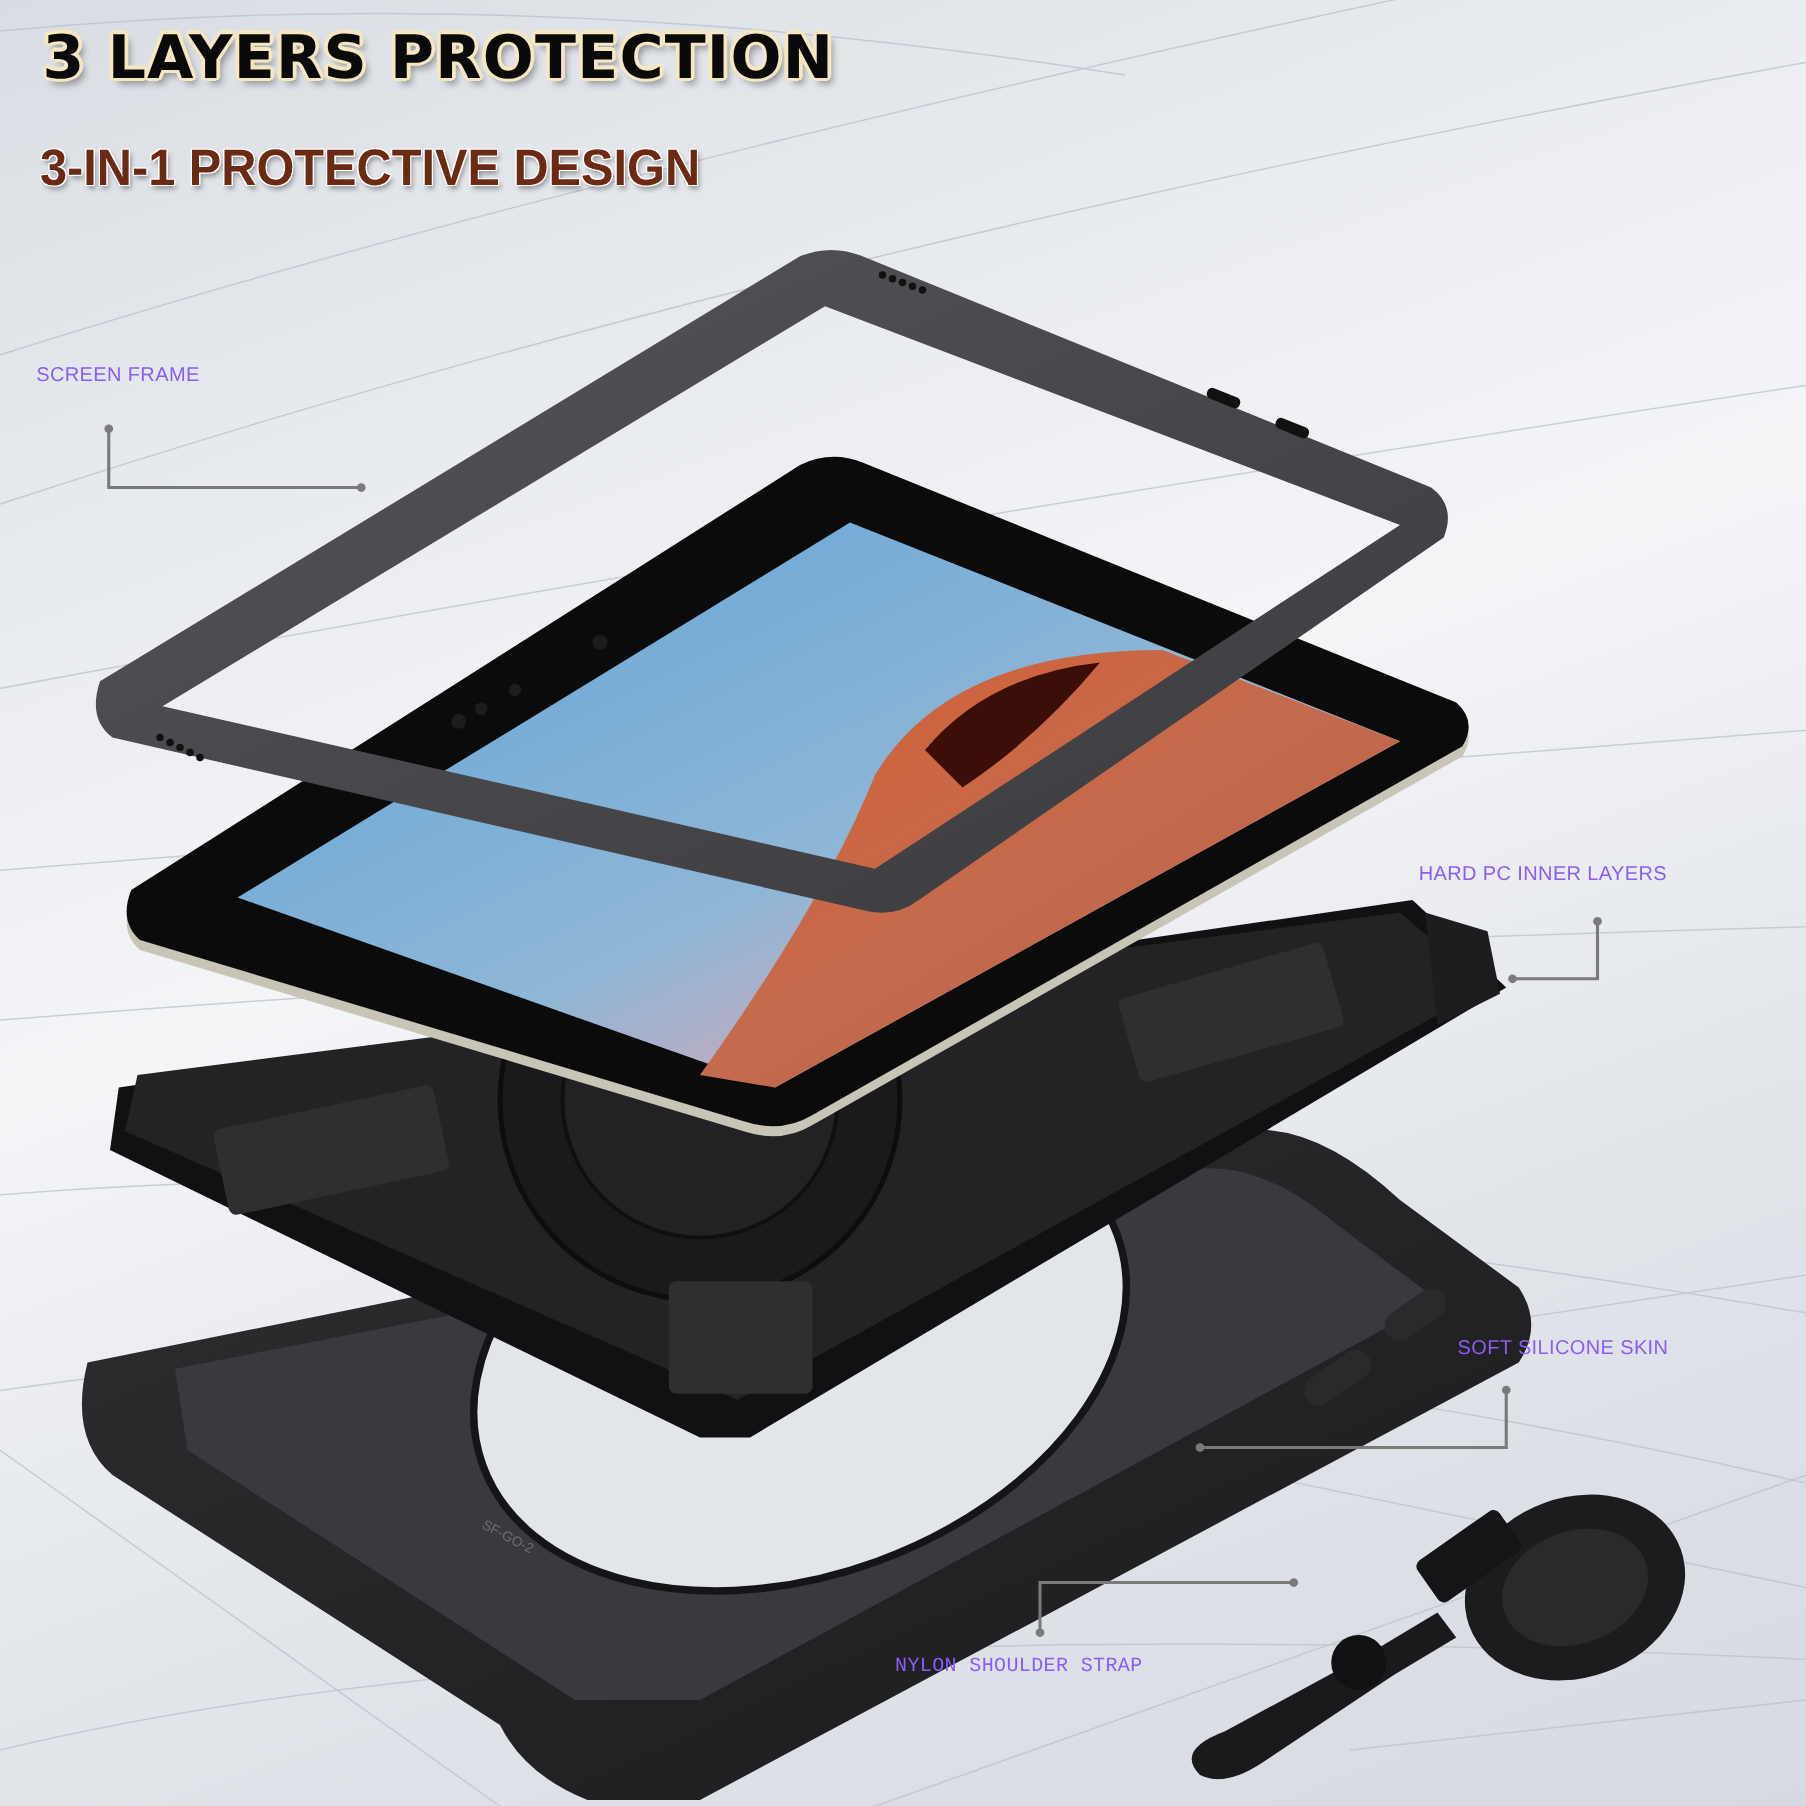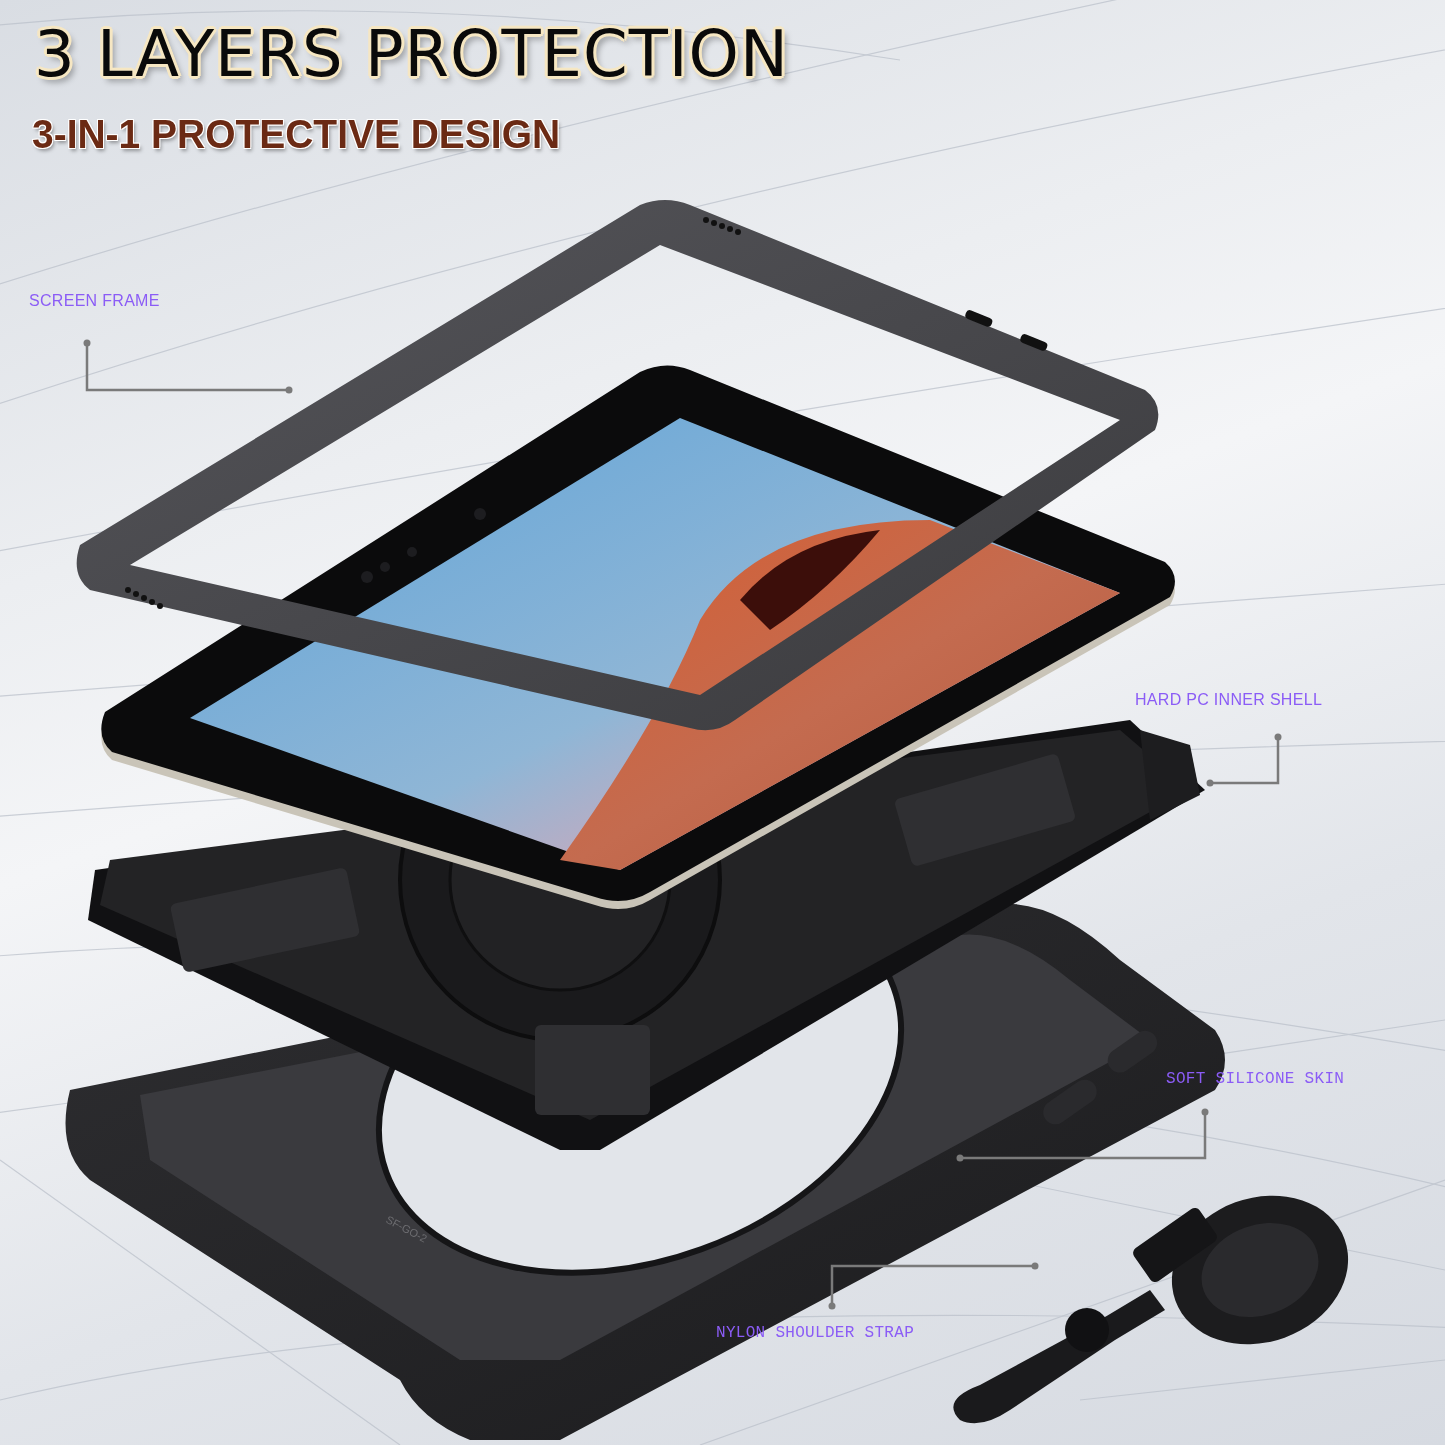--- a/index.html
+++ b/index.html
@@ -24,22 +24,22 @@
       position: absolute;
       left: 0; top: 0;
       width: 1445px; height: 1445px;
       z-index: 1;
     }
     .headline {
       position: absolute;
       left: 34px;
       top: 22px;
       font-family: "DejaVu Sans", sans-serif;
-      font-weight: normal;
-      font-size: 64px;
+      font-weight: bold;
+      font-size: 48px;
       letter-spacing: 1px;
       color: #0a0a0a;
       line-height: 1;
       z-index: 3;
       text-shadow:
         2px 2px 0 #f6e7c3, -2px -2px 0 #f6e7c3, 2px -2px 0 #f6e7c3, -2px 2px 0 #f6e7c3,
         0 3px 0 #f6e7c3, 3px 0 0 #f6e7c3, 0 -3px 0 #f6e7c3, -3px 0 0 #f6e7c3,
         4px 5px 6px rgba(0,0,0,0.35);
       white-space: nowrap;
     }
@@ -205,15 +205,15 @@
       <circle cx="960" cy="1158" r="3.5"></circle>
     <circle cx="832" cy="1306" r="3.5"></circle>
       <circle cx="1035" cy="1266" r="3.5"></circle>
   </g>
 </svg>
 
 <div class="headline">3 LAYERS PROTECTION</div>
 <div class="subheadline">3-IN-1 PROTECTIVE DESIGN</div>
 
 <div class="callout-label" style="left:29px; top:293px;">SCREEN FRAME</div>
-<div class="callout-label" style="left:1135px; top:692px;">HARD PC INNER SHELL</div>
-<div class="callout-label" style="left:1166px; top:1071px;font-family:Liberation Mono, monospace;">SOFT SILICONE SKIN</div>
+<div class="callout-label" style="left:1135px; top:692px;">HARD PC INNER LAYERS</div>
+<div class="callout-label" style="left:1166px; top:1071px;">SOFT SILICONE SKIN</div>
 <div class="callout-label" style="left:716px; top:1325px;font-family:Liberation Mono, monospace;">NYLON SHOULDER STRAP</div>
 
 </body></html>

